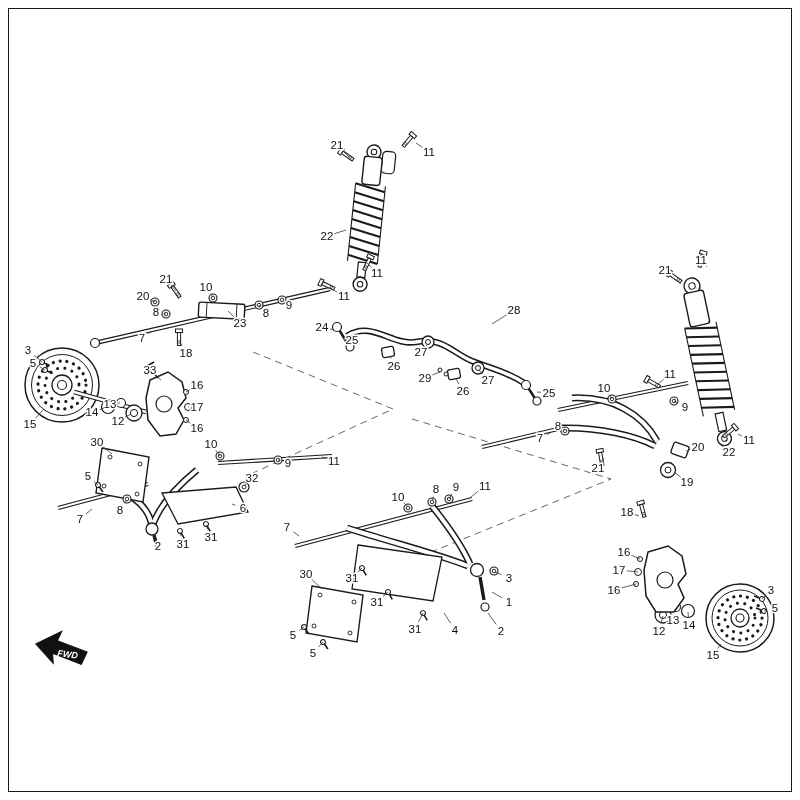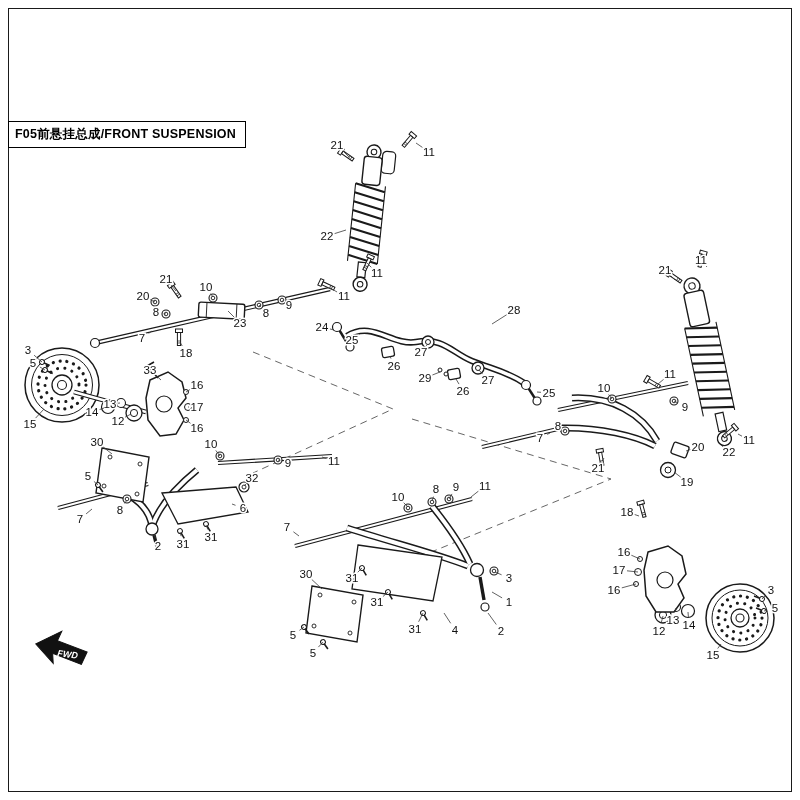--- a/index.html
+++ b/index.html
@@ -12,21 +12,20 @@
   svg{position:absolute;left:0;top:0;z-index:2;}
   .callout{font-family:"Liberation Sans",sans-serif;font-size:11.5px;fill:#111;
            text-anchor:middle;dominant-baseline:central;stroke:#fff;stroke-width:3px;paint-order:stroke;}
   .leader{stroke:#3a3a3a;stroke-width:.8;}
 </style>
 </head>
 <body>
 
 <div id="stage">
   <div id="frame"></div>
-  <div id="title-box">F05前悬挂总成/FRONT SUSPENSION</div>
 
   <svg id="diagram-svg" width="800" height="800" viewBox="0 0 800 800">
     <defs>
       <g id="bolt">
         <rect x="-3" y="-3.5" width="3.5" height="7" fill="#fff" stroke="#1a1a1a" stroke-width="1"></rect>
         <rect x="0.5" y="-1.6" width="13" height="3.2" fill="#fff" stroke="#1a1a1a" stroke-width="1"></rect>
         <path d="M9,-1.6 L9,1.6 M11,-1.6 L11,1.6" stroke="#1a1a1a" stroke-width="0.7"></path>
       </g>
       <g id="boltS">
         <circle r="2.4" fill="#fff" stroke="#1a1a1a" stroke-width="1"></circle>

